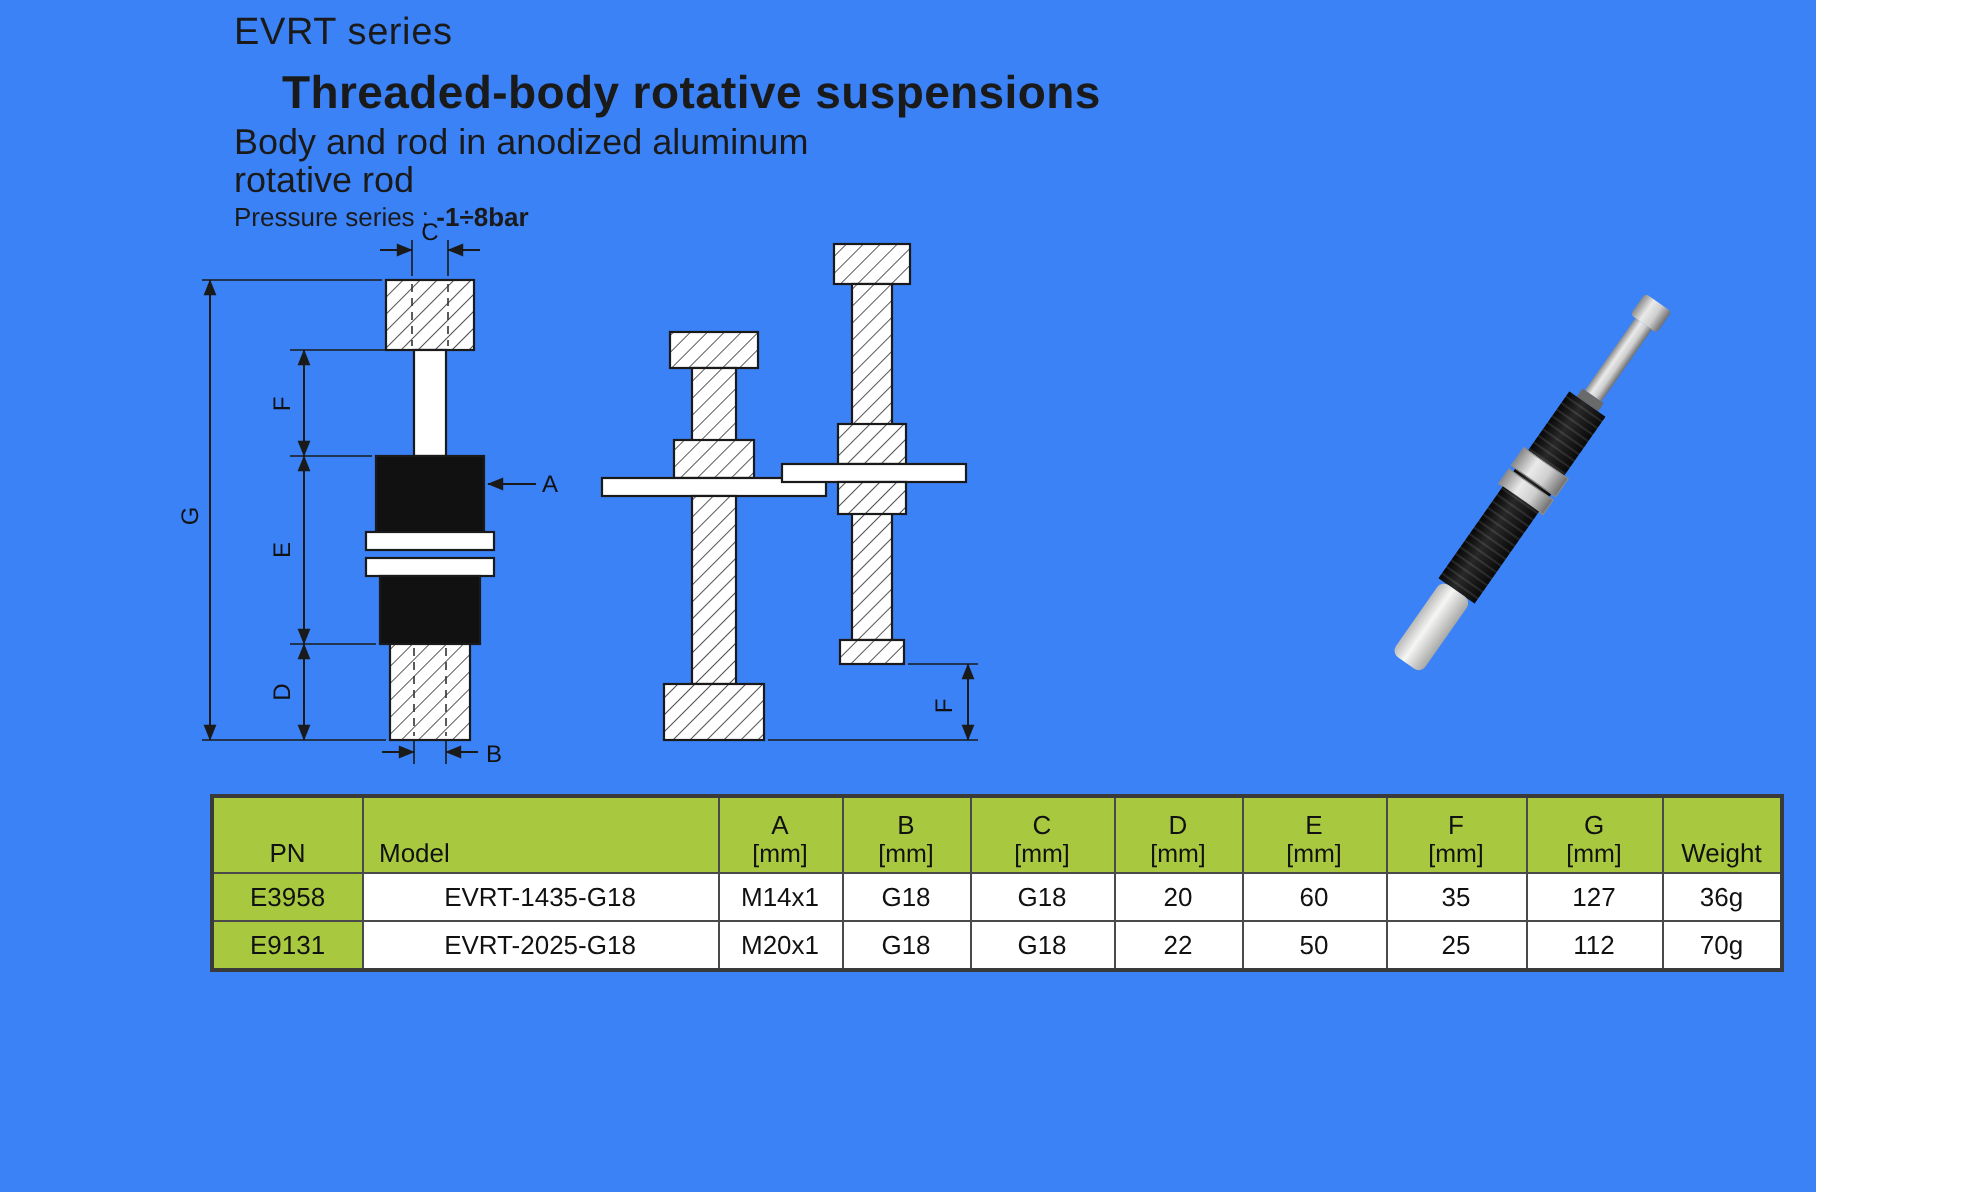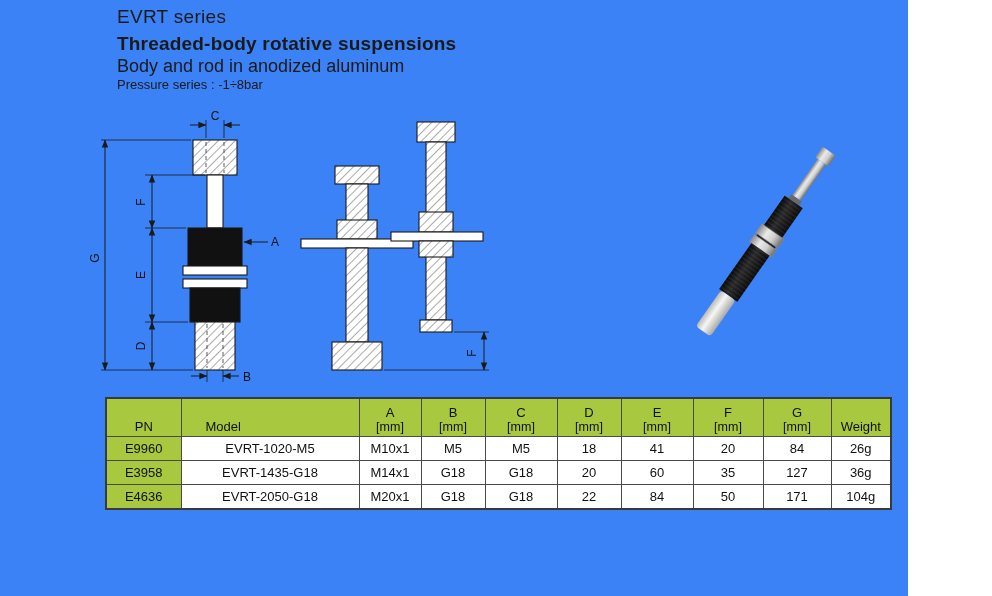--- a/index.html
+++ b/index.html
@@ -1,55 +1,56 @@
 <!DOCTYPE html>
 <html style="--accent: #a7c83f;"><head>
 <meta charset="utf-8">
 <style>
   html,body{margin:0;padding:0;background:#ffffff;}
   .page{position:relative;width:908px;height:596px;background:#3b82f6;overflow:hidden;
         font-family:"Liberation Sans", sans-serif;color:#1a1a1a;}
   
   .hdr{position:absolute;left:117px;top:6px;}
   .series{font-size:19px;letter-spacing:.3px;}
-  .title{font-size:19px;font-weight:bold;margin-top:5px;letter-spacing:.2px;}
+  .title{font-size:23px;font-weight:bold;margin-top:5px;letter-spacing:.2px;margin-left:24px;}
   .sub{font-size:18px;margin-top:3px;line-height:16px;}
   .pressure{font-size:13px;margin-top:3px;}
-  .pressure b{font-weight:normal;}
+  .pressure b{font-weight:bold;}
   
   svg{overflow:visible;}
   .drawing{position:absolute;left:85px;top:112px;}
   .photo{position:absolute;left:660px;top:125px;}
   .dim{stroke:#1a1a1a;stroke-width:1;fill:none;}
   .ext{stroke:#1a1a1a;stroke-width:.8;fill:none;}
   .cl{stroke:#333;stroke-width:.8;stroke-dasharray:4 3;fill:none;}
   .part{stroke:#1a1a1a;stroke-width:1.1;}
   .dlab{font-size:12px;fill:#111;}
   
   .tblwrap{position:absolute;left:105px;top:397px;}
   table{border-collapse:collapse;table-layout:fixed;width:785px;border:2px solid #3a3a3a;}
   th,td{border:1px solid #4a4a4a;font-size:13px;font-weight:normal;text-align:center;
         padding:0;color:#111;overflow:hidden;white-space:nowrap;}
   thead th{background:var(--accent,#a7c83f);}
   td{height:23px;background:#fff;}
   td.green{background:var(--accent,#a7c83f);}
   .hwrap{display:flex;flex-direction:column;justify-content:flex-end;align-items:center;
          height:37px;padding-bottom:2px;box-sizing:border-box;}
   .hwrap .unit{font-size:12.5px;}
-  .hwrap.left{align-items:flex-start;padding-left:8px;margin-left:16px;}
+  .hwrap.left{align-items:flex-start;padding-left:8px;}
 </style>
 </head>
 <body>
 
 <div class="page">
 
   <div class="hdr">
     <div class="series">EVRT series</div>
     <div class="title">Threaded-body rotative suspensions</div>
     <div class="sub">Body and rod in anodized aluminum</div>
+    <div class="sub">rotative rod</div>
     <div class="pressure"><span>Pressure series : </span><b>-1÷8bar</b></div>
   </div>
 
   <svg class="drawing" width="430" height="290" viewBox="0 0 430 290">
     <defs>
       <pattern id="h" patternUnits="userSpaceOnUse" width="6" height="6" patternTransform="rotate(45)">
         <rect width="6" height="6" fill="#ffffff"></rect>
         <line x1="0" y1="0" x2="0" y2="6" stroke="#555" stroke-width="1"></line>
       </pattern>
       <marker id="arr" viewBox="0 0 10 10" refX="9.5" refY="5" markerWidth="10" markerHeight="8" orient="auto-start-reverse">
@@ -237,57 +238,45 @@
             </th>
           <th>
               <div class="hwrap">
                 <span>Weight</span>
               </div>
             </th>
         </tr>
       </thead>
       <tbody>
 
-    <tr>
-      <td class="green">E9960</td>
-      <td>EVRT-1020-M5</td>
-      <td>M10x1</td>
-      <td>M5</td>
-      <td>M5</td>
-      <td>18</td>
-      <td>41</td>
-      <td>20</td>
-      <td>84</td>
-      <td>26g</td>
-    </tr>
 
 
     <tr>
       <td class="green">E3958</td>
       <td>EVRT-1435-G18</td>
       <td>M14x1</td>
       <td>G18</td>
       <td>G18</td>
       <td>20</td>
       <td>60</td>
       <td>35</td>
       <td>127</td>
       <td>36g</td>
     </tr>
 
-
     <tr>
-      <td class="green">E4636</td>
-      <td>EVRT-2050-G18</td>
+      <td class="green">E9131</td>
+      <td>EVRT-2025-G18</td>
       <td>M20x1</td>
       <td>G18</td>
       <td>G18</td>
       <td>22</td>
-      <td>84</td>
       <td>50</td>
-      <td>171</td>
-      <td>104g</td>
+      <td>25</td>
+      <td>112</td>
+      <td>70g</td>
     </tr>
+
   </tbody>
     </table>
   </div>
 
 </div>
 
 </body></html>

